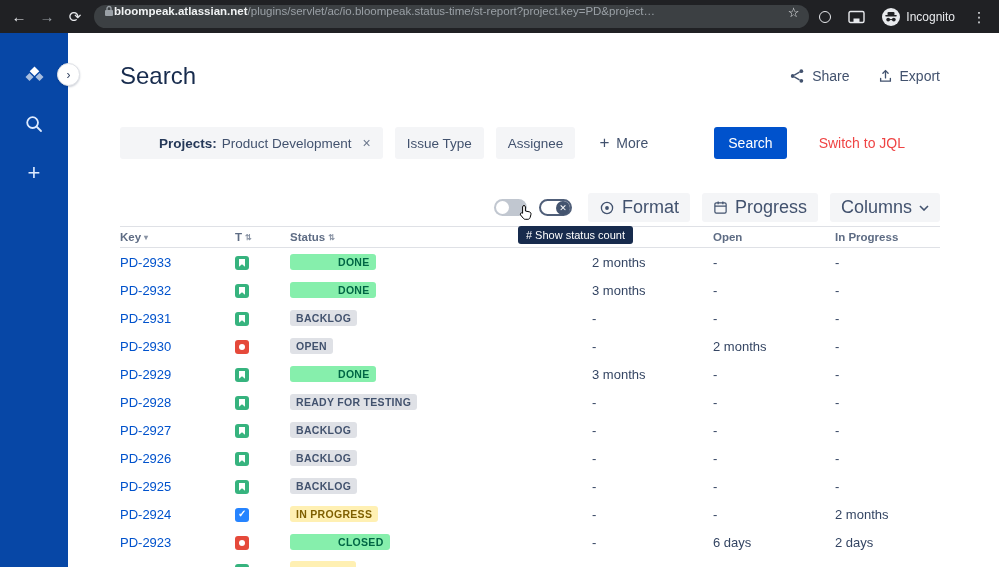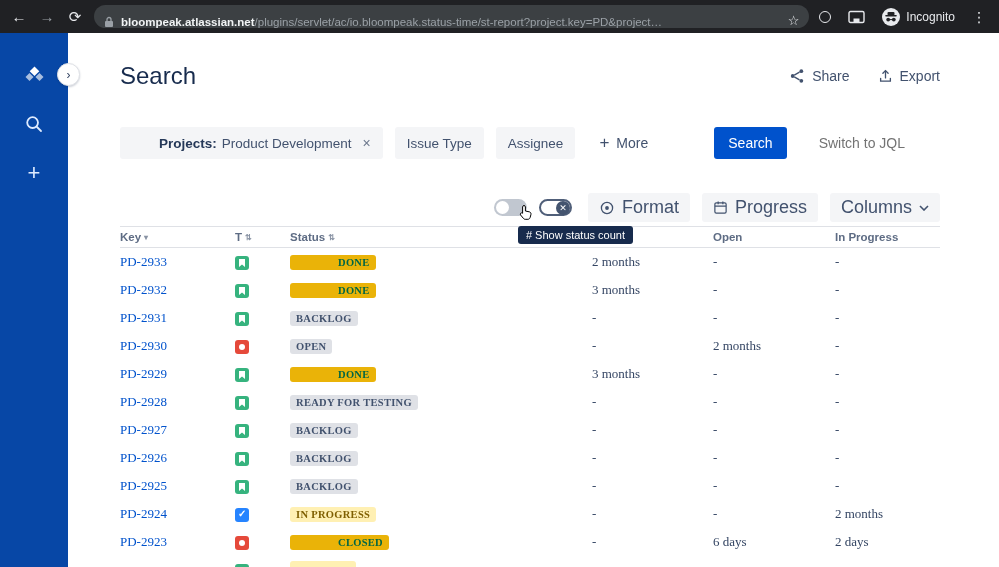--- a/index.html
+++ b/index.html
@@ -3,21 +3,21 @@
 <meta charset="utf-8">
 <style>
   * { margin:0; padding:0; box-sizing:border-box; }
   body { font-family:"Liberation Sans", sans-serif; background:#888; }
   .screen { position:relative; width:999px; height:567px; overflow:hidden; background:#fff; }
 
   
   .chrome-bar { height:33px; background:#202124; display:flex; align-items:center; padding:0 10px; gap:10px; }
   .nav-btn { color:#E8EAED; font-size:15px; line-height:1; cursor:default; width:18px; text-align:center; }
   .nav-btn.dim { color:#9AA0A6; }
-  .url-bar { flex:1; height:23px; background:#3C4043; border-radius:12px; display:flex; align-items:flex-end; padding:0 10px; gap:7px; min-width:0; }
+  .url-bar { flex:1; height:23px; background:#3C4043; border-radius:12px; display:flex; align-items:flex-start; padding:0 10px; min-width:0; }
   .url-text { flex:1; font-size:11.5px; color:#9AA0A6; white-space:nowrap; overflow:hidden; }
   .url-text b { color:#F1F3F4; font-weight:700; }
   .star { color:#E8EAED; font-size:13px; }
   .chrome-right { display:flex; align-items:center; gap:17px; padding-right:2px; }
   .ring-icon { width:12px; height:12px; border:1.6px solid #E8EAED; border-radius:50%; }
   .incog { display:flex; align-items:center; gap:6px; color:#E8EAED; font-size:12px; }
   .menu-dots { color:#E8EAED; font-size:14px; letter-spacing:1px; }
 
   
   .body { display:flex; height:534px; }
@@ -35,51 +35,51 @@
   .action { display:flex; align-items:center; gap:7px; font-size:14px; color:#42526E; cursor:default; }
 
   
   .filter-row { margin-top:37px; display:flex; align-items:center; gap:12px; }
   .chip { height:32px; background:#F4F5F7; border-radius:3px; display:flex; align-items:center; padding:0 12px; font-size:13.5px; color:#42526E; gap:5px; }
   .chip b { color:#253858; font-weight:700;padding-left:27px; }
   .chip .x { margin-left:6px; color:#6B778C; font-size:14px; }
   .more { display:flex; align-items:center; gap:7px; font-size:14px; color:#42526E; margin-left:12px; }
   .more .plus { font-size:17px; color:#42526E; }
   .search-btn { margin-left:auto; height:32px; padding:0 14px; background:#0052CC; color:#fff; border:none; border-radius:3px; font-size:14px; font-family:inherit; }
-  .jql-link { margin-left:20px; margin-right:35px; color:#737373; font-size:14px; text-decoration:none; }
+  .jql-link { margin-left:20px; margin-right:35px; color:#ef4444; font-size:14px; text-decoration:none; }
 
   
   .toolbar { margin-top:34px; display:flex; align-items:center; justify-content:flex-end; gap:12px; position:relative; }
   .tbtn { height:29px; background:#F4F5F7; border-radius:3px; display:flex; align-items:center; gap:7px; padding:0 11px; font-size:18px; color:#42526E; }
   .toggle { width:33px; height:17px; border-radius:9px; position:relative; flex:none; }
   .toggle-1 { background:#C1C7D0; }
   .toggle-1 .knob { position:absolute; left:2px; top:2px; width:13px; height:13px; border-radius:50%; background:#fff; }
   .toggle-2 { background:#fff; border:2px solid #505F79; margin-right:4px; }
   .toggle-2 .knob { position:absolute; right:0px; top:-0.5px; width:14px; height:14px; border-radius:50%; background:#44546F; color:#fff; font-size:9px; line-height:14px; text-align:center; }
   .cursor-ptr { position:absolute; right:-6px; top:5px; z-index:8; }
   .tooltip { position:absolute; top:33px; right:307px; background:#172B4D; color:#fff; font-size:11px; padding:3px 8px; border-radius:3px; white-space:nowrap; z-index:10; }
 
   
   .table { margin-top:4px; }
   .grid { display:grid; grid-template-columns:115px 55px 302px 121px 122px 1fr; align-items:center; }
   .thead { height:22px; border-top:1px solid #DFE1E6; border-bottom:1px solid #DFE1E6; }
   .th { font-size:11.5px; color:#5E6C84; font-weight:600; display:flex; align-items:center; gap:3px; }
   .th .sort { font-size:8px; color:#8993A4; }
-  .trow { height:28px; font-size:13px; color:#344563;font-family:Liberation Serif, serif; }
+  .trow { height:28px; font-size:13px; color:#344563; }
   .c-key { color:#0052CC; font-weight:500; text-decoration:none; }
   .type-icon { display:inline-block; width:14px; height:14px; border-radius:3px; position:relative; vertical-align:middle; }
   .type-story { background:#36B37E; }
   .type-story::after { content:""; position:absolute; left:4px; top:3px; width:6px; height:8px; background:#fff; clip-path:polygon(0 0,100% 0,100% 100%,50% 68%,0 100%); }
   .type-bug { background:#E5493A; }
   .type-bug::after { content:""; position:absolute; left:4px; top:4px; width:6px; height:6px; border-radius:50%; background:#fff; }
   .type-task { background:#2684FF; }
   .type-task::after { content:"✓"; position:absolute; left:3px; top:0px; color:#fff; font-size:10px; font-weight:700; }
   .badge { display:inline-block; padding:2px 6px; border-radius:3px; font-size:10.5px; font-weight:700; letter-spacing:.3px; }
   .badge:empty { width:66px; height:15px; padding:0; }
-  .badge-green { background:#eab308; color:#006644;padding-left:48px; }
+  .badge-green { background:#86efac; color:#006644;padding-left:48px; }
   .badge-gray { background:#DFE1E6; color:#42526E; }
   .badge-yellow { background:#FFF0B3; color:#7F5F01; }
 </style>
 </head>
 <body>
 
 <div class="screen">
 
   <div class="chrome-bar">
     <span class="nav-btn">←</span>

